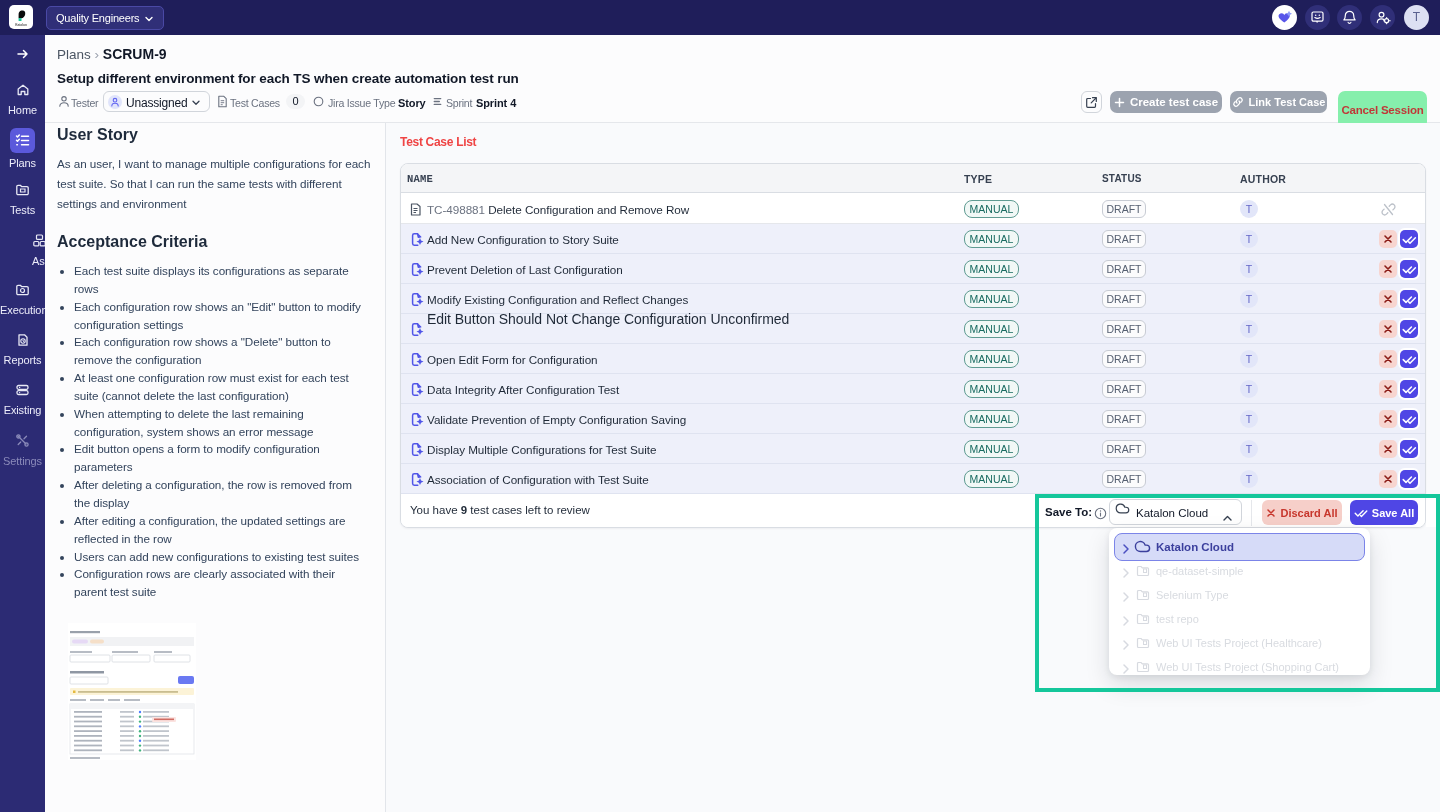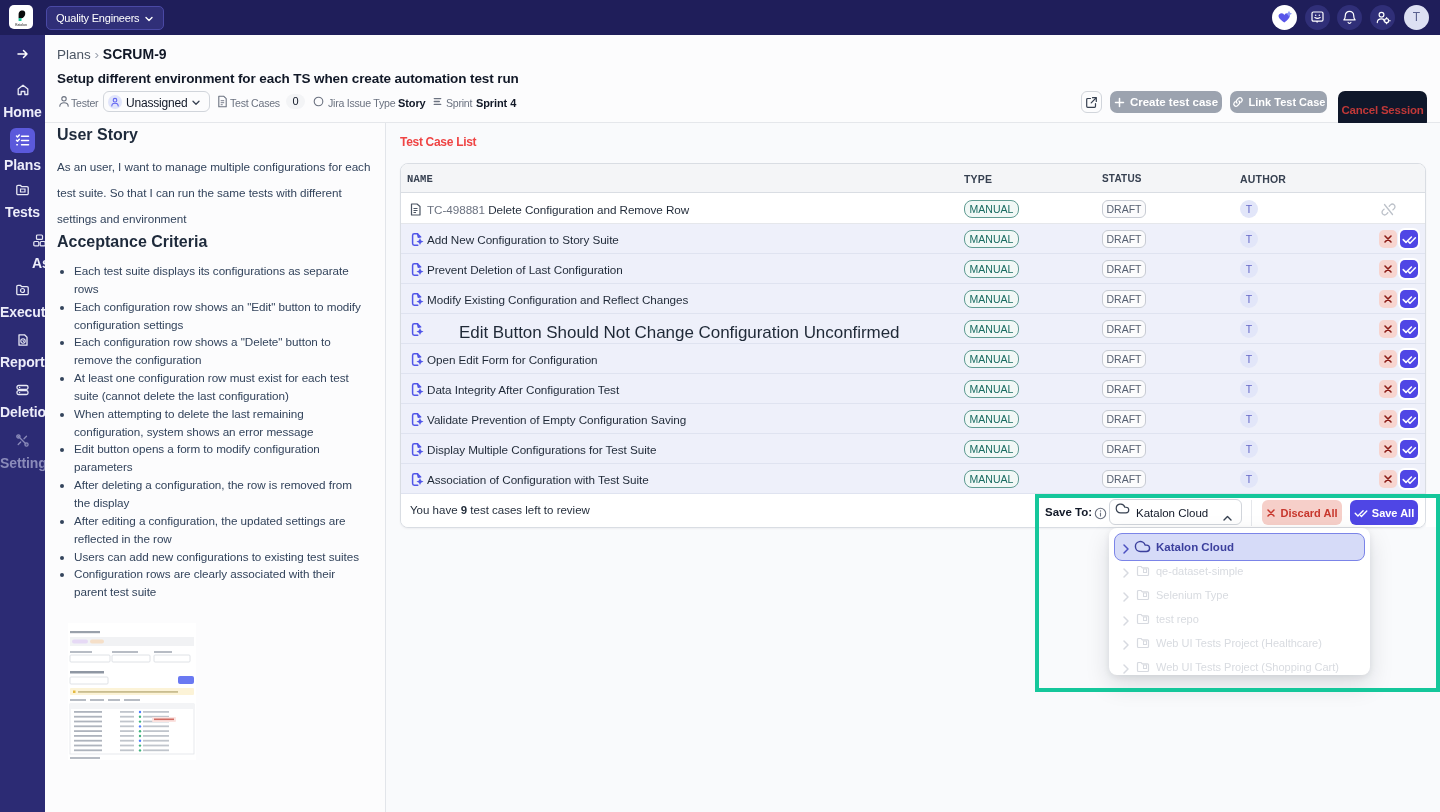--- a/index.html
+++ b/index.html
@@ -4,21 +4,21 @@
 <style>
 * { margin:0; padding:0; box-sizing:border-box; }
 html,body { width:1440px; height:812px; overflow:hidden; font-family:"Liberation Sans", sans-serif; background:#F8F9FB; }
 .abs { position:absolute; }
 #topbar { position:absolute; left:0; top:0; width:1440px; height:35px; background:#1F1E5A; }
 #sidebar { position:absolute; left:0; top:35px; width:45px; height:777px; background:#2C2B74; }
 #logo { position:absolute; left:9px; top:5px; width:24px; height:24px; background:#fff; border-radius:5px; }
 #qe-btn { position:absolute; left:46px; top:6px; width:118px; height:24px; background:#302F78; border:1px solid #4A49A5; border-radius:5px; color:#fff; font-size:11px; font-weight:500; line-height:22px; padding-left:9px; letter-spacing:-0.2px; }
 .topcircle { position:absolute; top:5px; width:25px; height:25px; border-radius:50%; }
 .navitem { position:absolute; left:0; width:45px; text-align:center; color:#fff; }
-.navlabel { font-size:14px; font-weight:700; color:#EDEDFA; letter-spacing:-0.1px; }
+.navlabel { font-size:11px; font-weight:400; color:#EDEDFA; letter-spacing:-0.1px; }
 #headerband { position:absolute; left:45px; top:35px; width:1395px; height:88px; background:#FCFCFD; border-bottom:1px solid #E5E7EB; }
 #leftpanel { position:absolute; left:45px; top:123px; width:341px; height:689px; background:#FCFCFD; border-right:1px solid #E2E5EA; }
 #rightpanel { position:absolute; left:386px; top:123px; width:1054px; height:689px; background:#F9FAFC; }
 .btn { position:absolute; border-radius:7px; font-size:11.5px; font-weight:600; display:flex; align-items:center; justify-content:center; gap:5px; white-space:nowrap; }
 .meta { position:absolute; font-size:10.6px; color:#6B7280; letter-spacing:-0.25px; }
 li { margin:0; }
 </style>
 </head>
 <body>
 <div id="topbar"></div>
@@ -111,21 +111,21 @@
       <circle cx="7" cy="8" r="2.2" stroke="#E8E9F5" stroke-width="1.1" fill="none"></circle>
       <path d="M7 6.8 v1.2 l1 0.6" stroke="#E8E9F5" stroke-width="1" fill="none"></path>
     </svg><div class="navlabel" style="margin-top:3px;">Reports</div></div>
 <div class="navitem" style="top:383px;"><svg width="15" height="14" viewBox="0 0 15 14">
       <g stroke="#E8E9F5" stroke-width="1.3" fill="none">
         <rect x="2" y="2.5" width="11" height="3.8" rx="1.5"></rect>
         <rect x="2" y="7.7" width="11" height="3.8" rx="1.5"></rect>
       </g>
       <circle cx="4.6" cy="4.4" r="0.7" fill="#E8E9F5"></circle>
       <circle cx="4.6" cy="9.6" r="0.7" fill="#E8E9F5"></circle>
-    </svg><div class="navlabel" style="margin-top:3px;">Deletion</div></div>
+    </svg><div class="navlabel" style="margin-top:3px;">Existing</div></div>
 <div class="navitem" style="top:433px;"><svg width="15" height="15" viewBox="0 0 15 15">
       <g stroke="#8B8BBA" stroke-width="1.3" fill="none" stroke-linecap="round">
         <path d="M3 3 l8 8"></path>
         <path d="M11.5 3.2 l-2.5 2.5"></path>
         <path d="M3.2 11.5 l2.5-2.5"></path>
         <circle cx="11.5" cy="11.5" r="1.6"></circle>
         <circle cx="3.4" cy="3.4" r="1.6"></circle>
       </g>
     </svg><div class="navlabel" style="margin-top:3px;color:#8B8BBA;">Settings</div></div>
 
@@ -185,27 +185,27 @@
     </svg>Create test case
 </div>
 <div class="btn" style="left:1230px;top:91px;width:97px;height:22px;background:#9CA3AF;color:#fff;font-size:11px;">
   <svg width="12" height="12" viewBox="0 0 12 12">
       <g stroke="#fff" stroke-width="1.3" fill="none" stroke-linecap="round">
         <path d="M5 7 a2.2 2.2 0 0 1 0-3.1 l1.6-1.6 a2.2 2.2 0 0 1 3.1 3.1 l-0.9 0.9"></path>
         <path d="M7 5 a2.2 2.2 0 0 1 0 3.1 l-1.6 1.6 a2.2 2.2 0 0 1 -3.1-3.1 l0.9-0.9"></path>
       </g>
     </svg>Link Test Case
 </div>
-<div class="btn" style="left:1338px;top:91px;width:89px;height:38px;background:#0f172a;color:#C03838;letter-spacing:-0.2px;">Cancel Session</div>
+<div class="btn" style="left:1338px;top:91px;width:89px;height:38px;background:#86efac;color:#C03838;letter-spacing:-0.2px;">Cancel Session</div>
 
 <div id="leftpanel"></div>
 <div id="rightpanel"></div>
 
 <div class="abs" style="left:57px;top:126px;font-size:16px;font-weight:700;color:#1E2A3B;">User Story</div>
-<div class="abs" style="left:57px;top:154px;font-size:11.7px;line-height:26px;color:#33445C;letter-spacing:-0.05px;">As an user, I want to manage multiple configurations for each<br>test suite. So that I can run the same tests with different<br>settings and environment</div>
+<div class="abs" style="left:57px;top:154px;font-size:11.7px;line-height:20px;color:#33445C;letter-spacing:-0.05px;">As an user, I want to manage multiple configurations for each<br>test suite. So that I can run the same tests with different<br>settings and environment</div>
 <div class="abs" style="left:57px;top:233px;font-size:16px;font-weight:700;color:#1E2A3B;">Acceptance Criteria</div>
 <div class="abs" style="left:57px;top:262px;font-size:11.7px;line-height:17.85px;color:#33445C;letter-spacing:-0.05px;">
 <ul style="margin-left:17px;list-style-type:disc;">
 <li>Each test suite displays its configurations as separate<br>rows</li>
 <li>Each configuration row shows an "Edit" button to modify<br>configuration settings</li>
 <li>Each configuration row shows a "Delete" button to<br>remove the configuration</li>
 <li>At least one configuration row must exist for each test<br>suite (cannot delete the last configuration)</li>
 <li>When attempting to delete the last remaining<br>configuration, system shows an error message</li>
 <li>Edit button opens a form to modify configuration<br>parameters</li>
 <li>After deleting a configuration, the row is removed from<br>the display</li>
@@ -360,21 +360,21 @@
           <path d="M3.2 9.6 L6.0 12.4 L11.4 7.0"></path>
           <path d="M8.7 11.9 L10.0 13.2 L15.4 7.8"></path>
         </g>
       </svg></div>
     <div class="abs" style="left:401px;top:314px;width:1024px;height:30px;background:#EEF0FA;border-bottom:1px solid #DFE3F0;"></div>
     <div class="abs" style="left:410px;top:322px;"><svg width="14" height="15" viewBox="0 0 14 15">
         <path d="M7.6 1.7 H4.3 a1.7 1.7 0 0 0 -1.7 1.7 v8.2 a1.7 1.7 0 0 0 1.7 1.7 h3.5" stroke="#5156E8" stroke-width="1.5" fill="none" stroke-linecap="round"></path>
         <path d="M7.4 1.7 L10.8 5 L8.2 5.4 Z" fill="#5156E8" stroke="#5156E8" stroke-width="1.2" stroke-linejoin="round"></path>
         <path d="M10 6.1 l1.05 2.45 2.45 1.05 -2.45 1.05 -1.05 2.45 -1.05-2.45 -2.45-1.05 2.45-1.05 z" fill="#5156E8"></path>
       </svg></div>
-    <div class="abs" style="left:427px;top:323px;font-size:17px;color:#1F2937;letter-spacing:-0.05px;margin-left:32px;">Edit Button Should Not Change Configuration Unconfirmed</div>
+    <div class="abs" style="left:427px;top:311px;font-size:14px;color:#1F2937;letter-spacing:-0.05px;">Edit Button Should Not Change Configuration Unconfirmed</div>
     <div class="abs" style="left:964px;top:320px;width:55px;height:18px;border:1px solid #5F9B92;border-radius:8px;background:#F1F8F6;color:#186A60;font-size:10.5px;text-align:center;line-height:17px;">MANUAL</div>
     <div class="abs" style="left:1102px;top:320px;width:44px;height:18px;border:1px solid #C8CCD4;border-radius:6px;background:#FBFBFC;color:#566071;font-size:10.5px;text-align:center;line-height:17px;">DRAFT</div>
     <div class="abs" style="left:1240px;top:320px;width:18px;height:18px;border-radius:50%;background:#E2E6F9;color:#6366C9;font-size:10.5px;text-align:center;line-height:18px;">T</div>
     <div class="abs" style="left:1379px;top:320px;width:18px;height:18px;background:#F7D5D0;border-radius:5px;"><svg width="18" height="18" viewBox="0 0 18 18">
         <path d="M6 6 L12 12 M12 6 L6 12" stroke="#8C1D18" stroke-width="1.6" stroke-linecap="round"></path>
       </svg></div>
     <div class="abs" style="left:1400px;top:320px;width:18px;height:18px;background:#4F46E5;border-radius:5px;box-shadow:0 0 0 2px #fff;"><svg width="18" height="18" viewBox="0 0 18 18">
         <g stroke="#fff" stroke-width="1.5" fill="none" stroke-linecap="round" stroke-linejoin="round">
           <path d="M3.2 9.6 L6.0 12.4 L11.4 7.0"></path>
           <path d="M8.7 11.9 L10.0 13.2 L15.4 7.8"></path>

